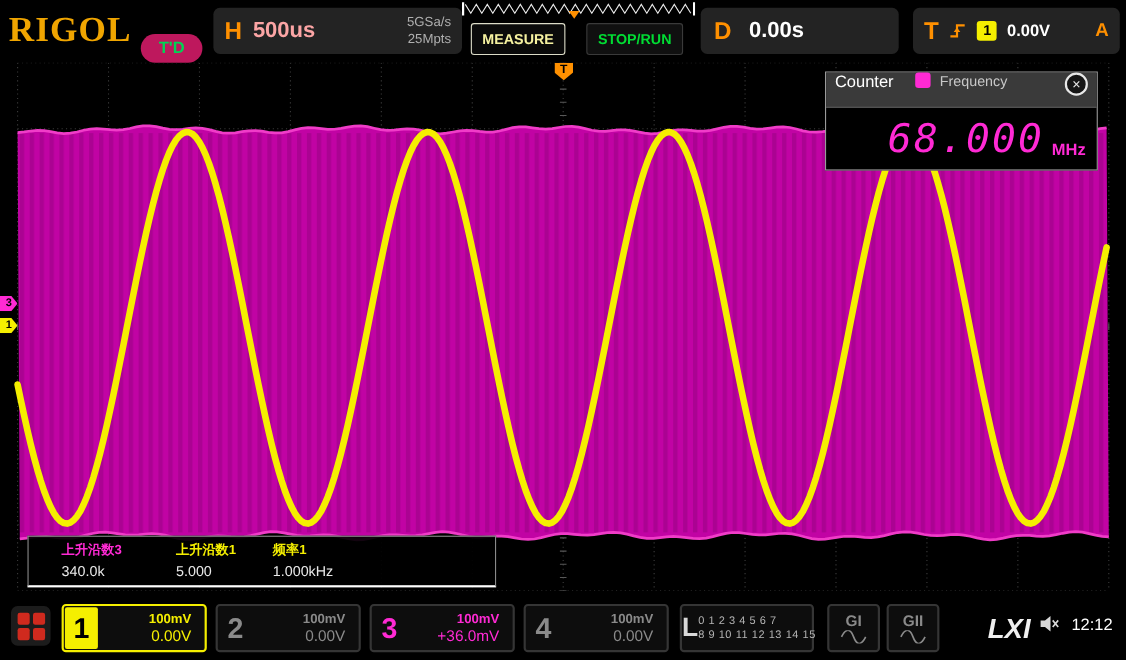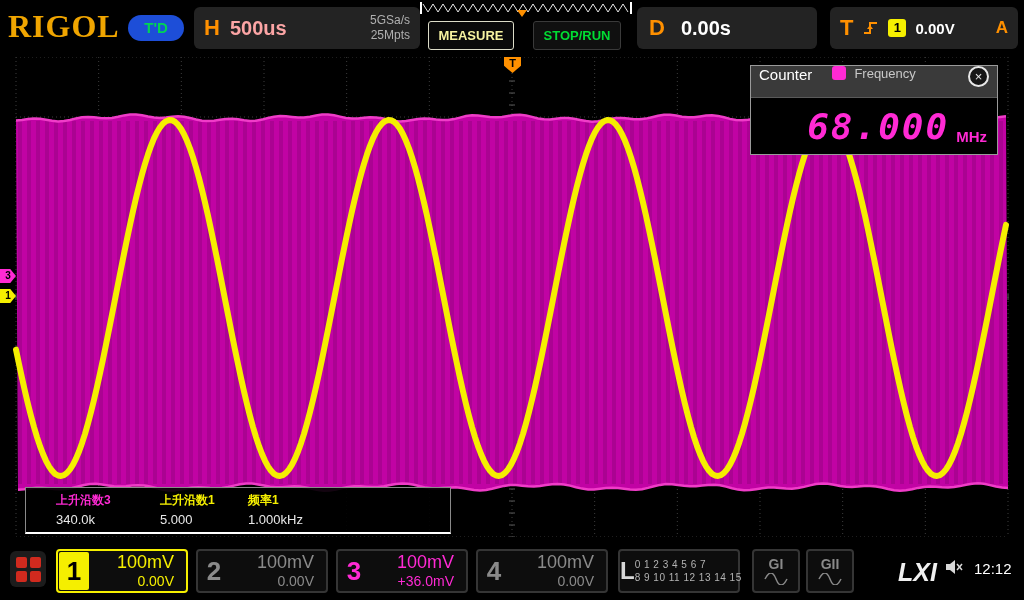--- a/index.html
+++ b/index.html
@@ -4,21 +4,21 @@
 <style>
   *{margin:0;padding:0;box-sizing:border-box}
   html,body{width:1024px;height:600px;background:#000;overflow:hidden;
     font-family:"Liberation Sans","DejaVu Sans",sans-serif;position:relative}
   .screen{position:absolute;inset:0;background:#000}
 
   
   .topbar{position:absolute;left:0;top:0;width:1024px;height:56px;background:#000}
   .logo{position:absolute;left:8px;top:8px;font-family:"Liberation Serif","DejaVu Serif",serif;
     font-weight:bold;font-size:32px;color:#f0a500;letter-spacing:1px}
-  .trig-status{position:absolute;left:128px;top:15px;width:56px;height:26px;background:#1d4ed8;
+  .trig-status{position:absolute;left:128px;top:31px;width:56px;height:26px;background:#be185d;
     border-radius:13px;color:#00d455;font-weight:bold;font-size:15px;text-align:center;line-height:26px}
   .h-block{position:absolute;left:194px;top:7px;width:226px;height:42px;background:#232323;
     border-radius:6px;display:flex;align-items:center;padding:0 10px;gap:10px}
   .h-label{color:#ff9000;font-size:22px;font-weight:bold}
   .timebase{color:#fca5a5;font-size:20px;font-weight:bold}
   .rates{margin-left:auto;display:flex;flex-direction:column;align-items:flex-end;line-height:1.25}
   .rates span{color:#b0b0b0;font-size:12px}
   .record-strip{position:absolute;left:420px;top:1px}
   .strip-marker{position:absolute;left:517px;top:10px;width:0;height:0;
     border-left:5px solid transparent;border-right:5px solid transparent;border-top:7px solid #ff9000}
@@ -51,21 +51,21 @@
 
   .counter-panel{position:absolute;left:750px;top:8px;width:248px;height:90px;border:1px solid #9a9a9a;background:#000}
   .counter-header{height:32px;background:#3a3a3a;display:flex;align-items:flex-start;padding:0 8px;gap:8px;
     border-bottom:1px solid #5a5a5a}
   .counter-title{color:#fff;font-size:15px}
   .mode-icon{width:14px;height:14px;border-radius:3px;display:inline-block;margin-left:12px}
   .counter-mode{color:#c8c8c8;font-size:13px}
   .counter-close{margin-left:auto;width:21px;height:21px;border-radius:50%;background:#161616;
     border:2px solid #e8e8e8;color:#e8e8e8;font-size:13px;line-height:15px;text-align:center;padding:0;cursor:pointer}
   .counter-body{height:56px;display:flex;align-items:center;justify-content:flex-end;padding-right:10px;gap:7px}
-  .counter-value{font-family:"DejaVu Sans Mono","Liberation Mono",monospace;font-style:italic;font-weight:bold;
+  .counter-value{font-family:"DejaVu Sans Mono","Liberation Mono",monospace;font-style:italic;font-weight:normal;
     font-size:36px;letter-spacing:2px}
   .counter-unit{font-size:15px;font-weight:bold;align-self:flex-end;padding-bottom:9px}
 
   .measure-panel{position:absolute;left:25px;top:430px;width:426px;height:47px;background:rgba(0,0,0,.92);
     border:1px solid #8a8a8a;border-bottom:2px solid #fff;display:grid;grid-template-columns:104px 88px 96px 1fr;
     padding:4px 0 0 30px}
   .m-col{display:flex;flex-direction:column;gap:3px}
   .m-label{font-size:12px;font-weight:bold}
   .m-value{font-size:13px;color:#e8e8e8}
 
@@ -75,21 +75,21 @@
     border-radius:6px;cursor:pointer;display:flex;align-items:center;justify-content:center}
   .menu-grid{display:grid;grid-template-columns:11px 11px;grid-template-rows:11px 11px;gap:3px}
   .menu-grid span{background:#d02a1e;border-radius:2px}
   .ch-block{position:absolute;top:4px;height:44px;width:132px;background:#0d0d0d;border:2px solid #353535;
     border-radius:4px;display:flex;align-items:center;cursor:pointer}
   .ch-block.c1{left:56px}.ch-block.c2{left:196px}.ch-block.c3{left:336px}.ch-block.c4{left:476px}
   .ch-num{width:30px;height:38px;display:flex;align-items:center;justify-content:center;
     font-size:26px;font-weight:bold;border-radius:2px;margin-left:1px}
   .c1 .ch-num{color:#000}
   .ch-vals{margin-left:auto;margin-right:12px;display:flex;flex-direction:column;align-items:flex-end;line-height:1.2}
-  .ch-scale{font-size:18px;font-weight:normal}
+  .ch-scale{font-size:12px;font-weight:bold}
   .ch-offset{font-size:14px}
   .dig-block{position:absolute;left:618px;top:4px;width:122px;height:44px;border:2px solid #353535;
     border-radius:4px;background:#0d0d0d;display:flex;align-items:center;cursor:pointer}
   .dig-label{font-size:24px;font-weight:bold;color:#d8d8d8;width:30px;text-align:center}
   .dig-rows{display:flex;flex-direction:column;gap:2px}
   .dig-row{font-size:10px;color:#b4b4b4;letter-spacing:.5px;white-space:nowrap}
   .gen-block{position:absolute;top:4px;width:48px;height:44px;border:2px solid #353535;border-radius:4px;
     background:#0d0d0d;color:#8a8a8a;display:flex;flex-direction:column;align-items:center;justify-content:center;
     line-height:1;cursor:pointer;gap:2px}
   .gen-block.g1{left:752px}.gen-block.g2{left:806px}

